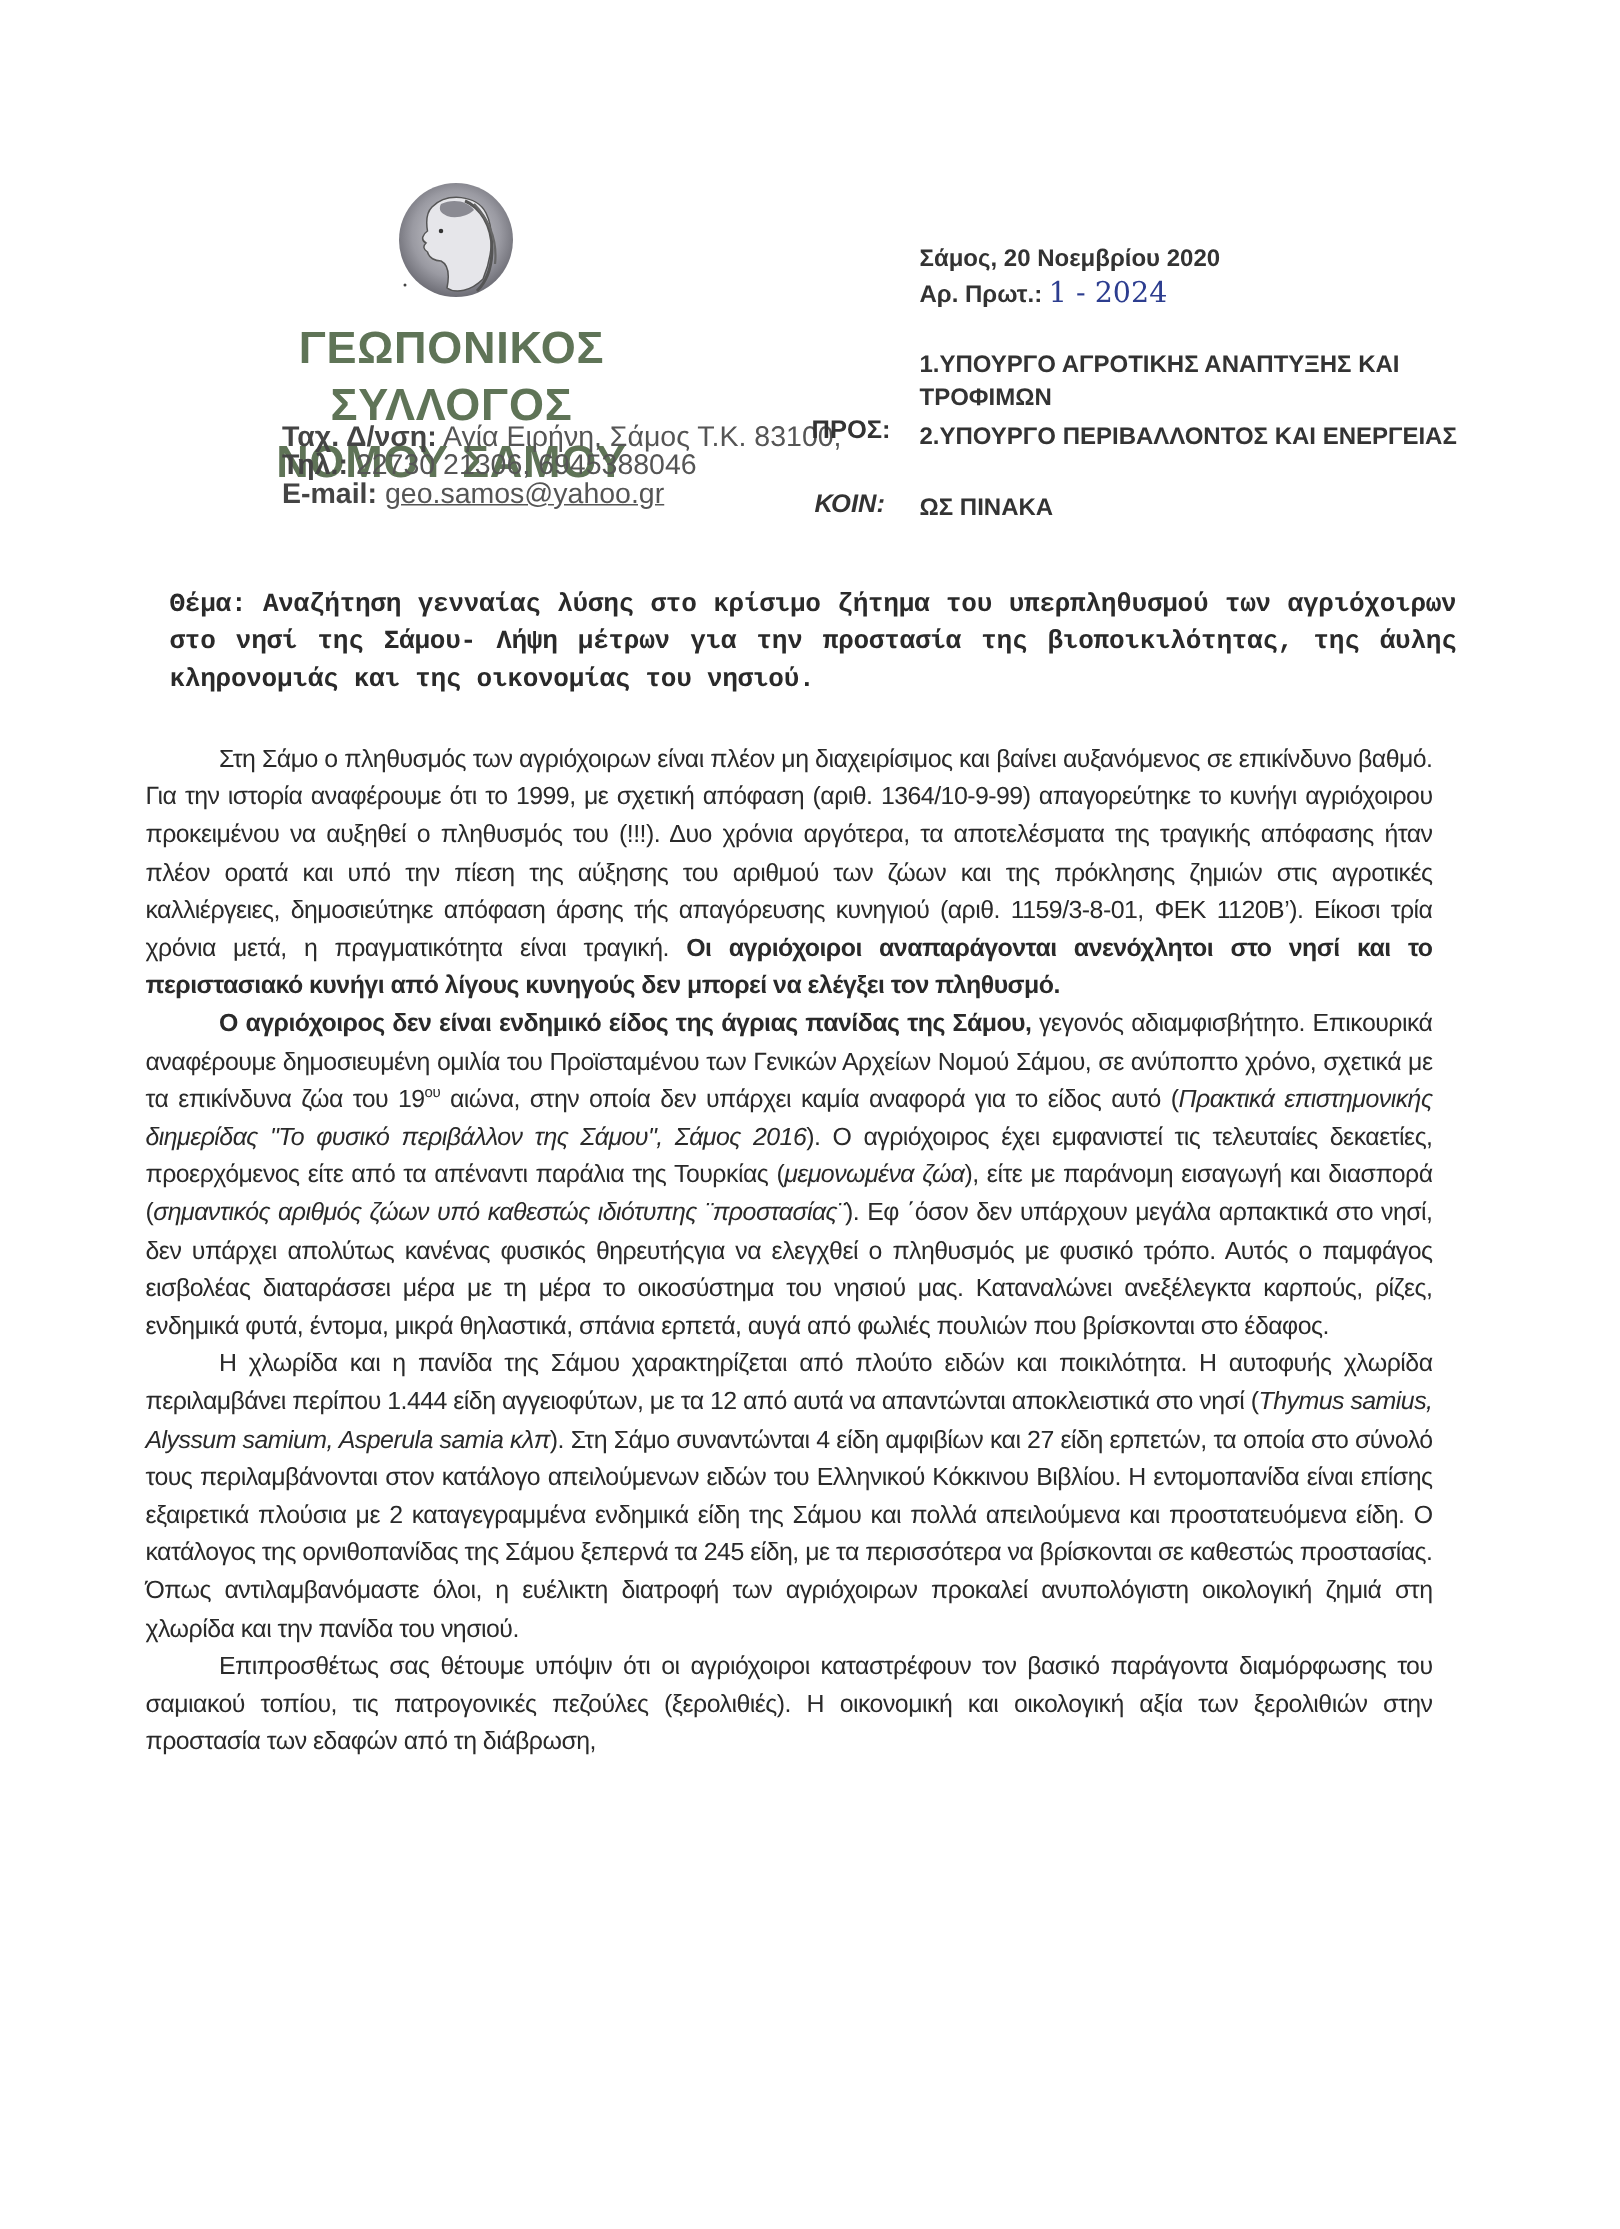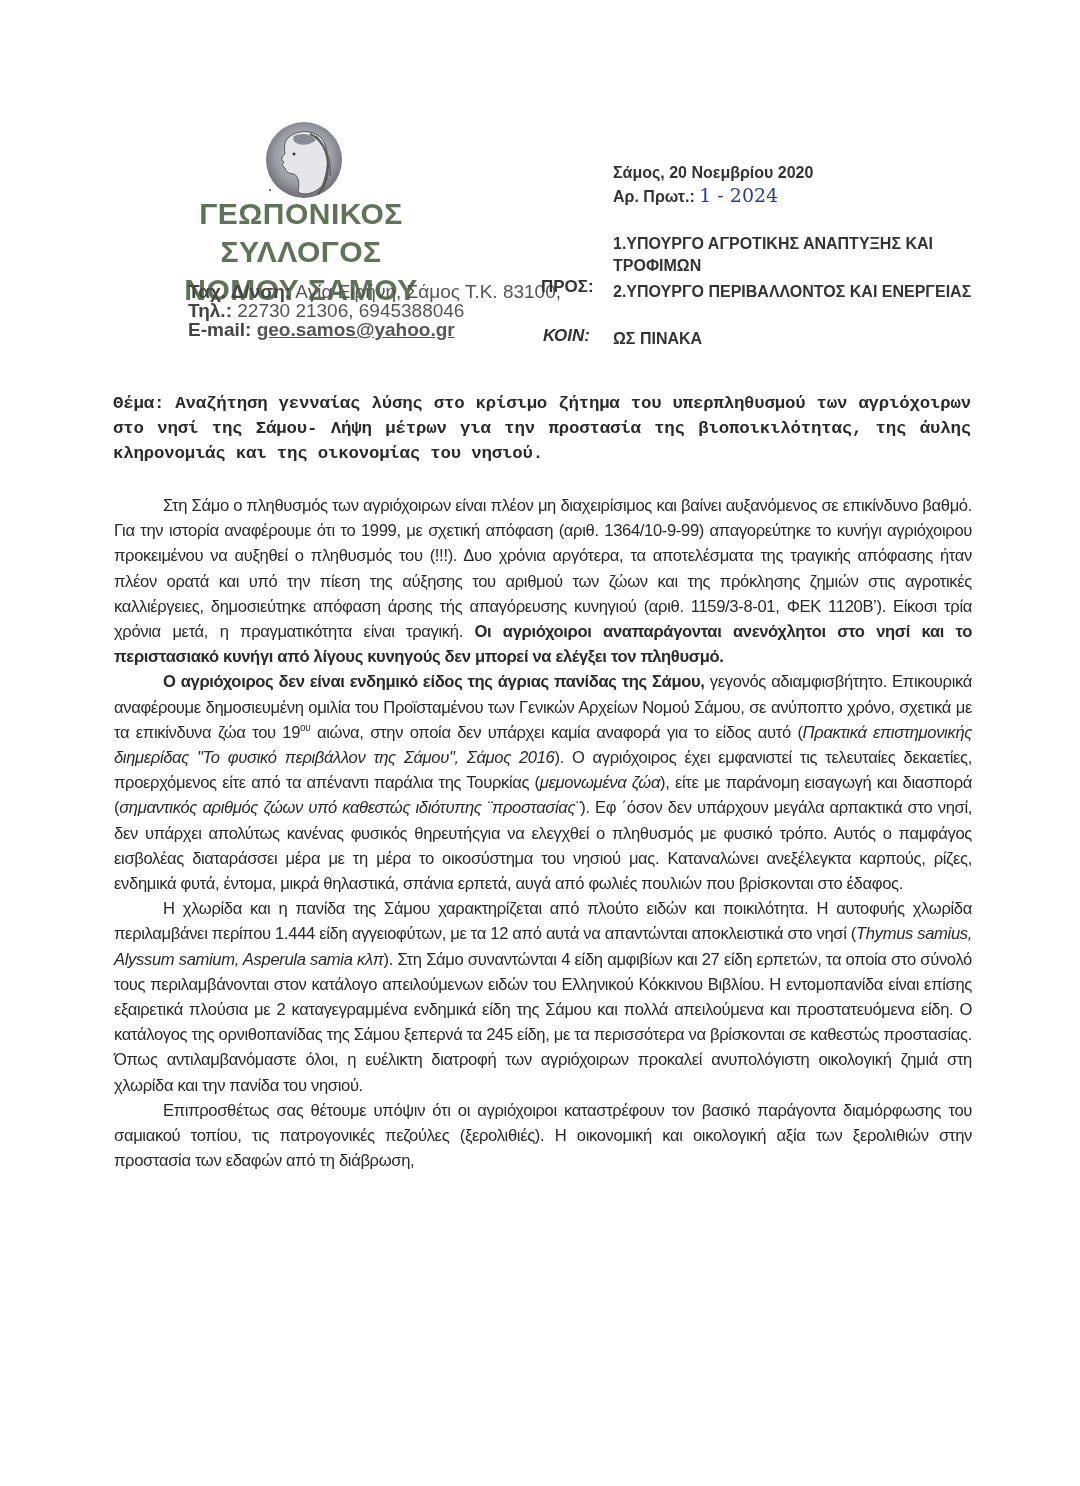--- a/index.html
+++ b/index.html
@@ -6,41 +6,41 @@
     body {
       width: 1080px; height: 1486px; background: #ffffff; overflow: hidden;
       position: relative; color: #2a2a2a;
       font-family: "Liberation Sans", "DejaVu Sans", sans-serif;
     }
     .page { position: absolute; left: 0; top: 0; width: 1080px; height: 1486px; }
     .logo {
       position: absolute; left: 258px; top: 120px; width: 88px; height: 82px;
     }
     .org-name {
-      position: absolute; left: 136px; top: 195px; width: 330px; text-align: center;
+      position: absolute; left: 136px; top: 214px; width: 330px; text-align: center;
       color: #5f7457; font-weight: bold; font-size: 30px; line-height: 38px; letter-spacing: 0.5px;
     }
     .org-name .l2 { display: block; margin-top: 0px; }
     .contact { position: absolute; left: 188px; top: 282px; font-size: 19px; line-height: 19px; color: #555; }
     .contact b { color: #444; }
-    .contact .email-link { text-decoration: underline; font-weight: bold; }
+    .contact .email-link { text-decoration: underline; }
     .header-right { position: absolute; left: 613px; top: 162px; font-size: 16px; font-weight: bold; color: #333; line-height: 22px; }
     .handwritten { color: #2c3d8f; font-family: "DejaVu Serif", serif; font-weight: normal; font-size: 19px; }
     .label { position: absolute; font-size: 17px; font-weight: bold; color: #333; }
     .recipients { position: absolute; left: 613px; top: 233px; font-size: 16px; font-weight: bold; color: #333; line-height: 22px; }
     .recipients div:nth-child(3) { margin-top: 4px; }
     .cc { position: absolute; left: 613px; top: 330px; font-size: 16px; font-weight: bold; color: #333; }
     .subject {
       position: absolute; left: 113px; top: 391px; width: 858px;
       font-family: Liberation Mono, monospace;
       font-size: 17.4px; font-weight: bold; line-height: 25px; text-align: justify; color: #2a2a2a;
       letter-spacing: -0.2px;
     }
     .body {
-      position: absolute; left: 114px; top: 493px; width: 858px;
+      position: absolute; left: 97px; top: 493px; width: 858px;
       font-size: 16.6px; line-height: 25.2px; text-align: justify; color: #2a2a2a;
       letter-spacing: -0.35px;
     }
     .body p { margin: 0; text-indent: 49px; }
     .body b { font-weight: bold; }
     .body i { font-style: italic; }
     sup { font-size: 10px; line-height: 0; }
   </style>
 </head>
 <body>

